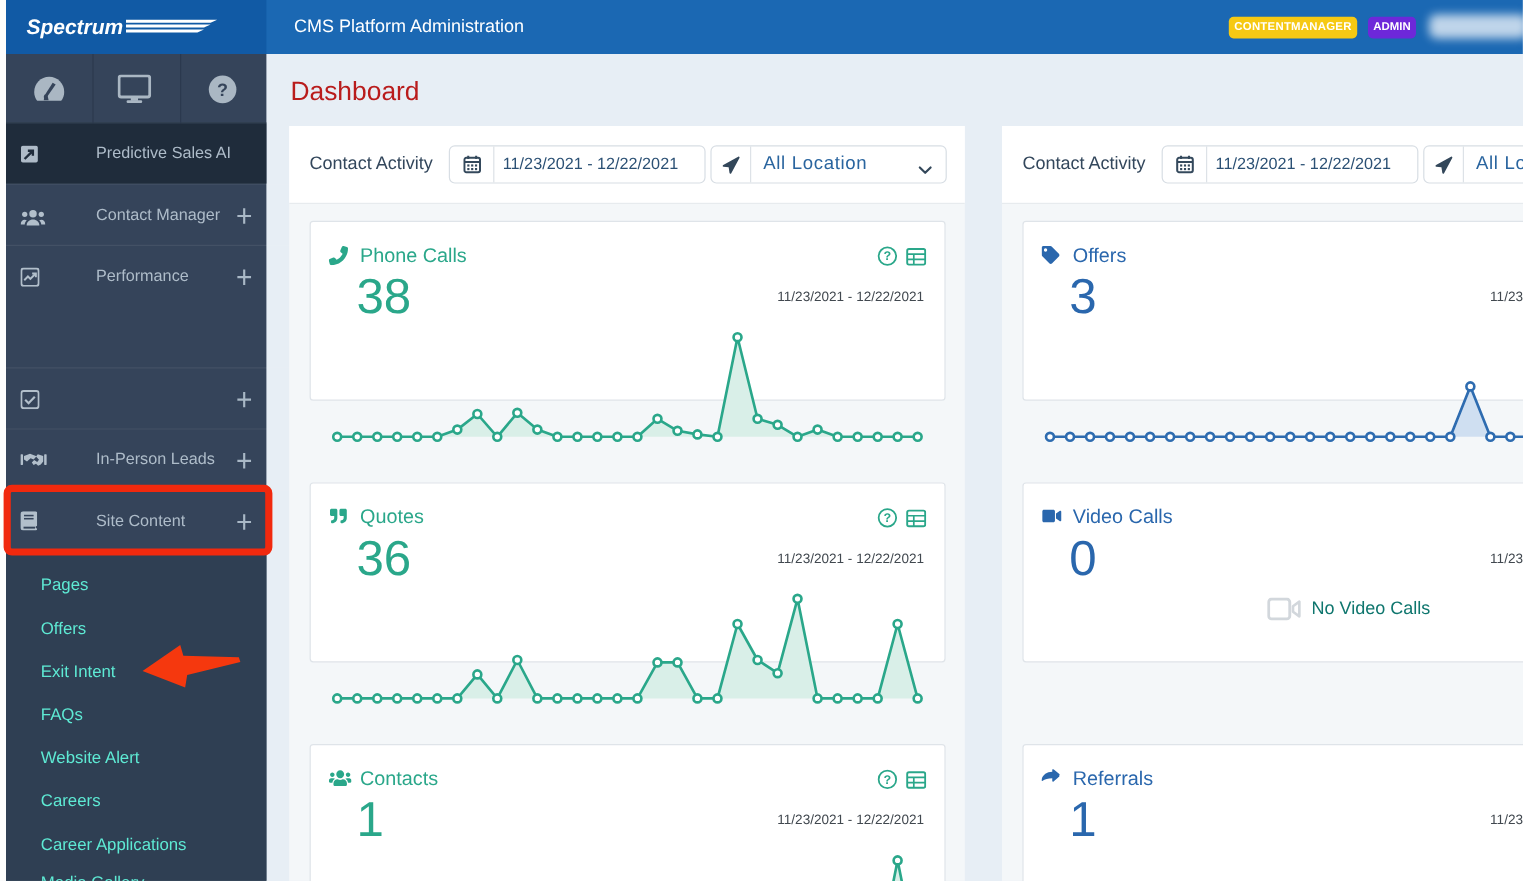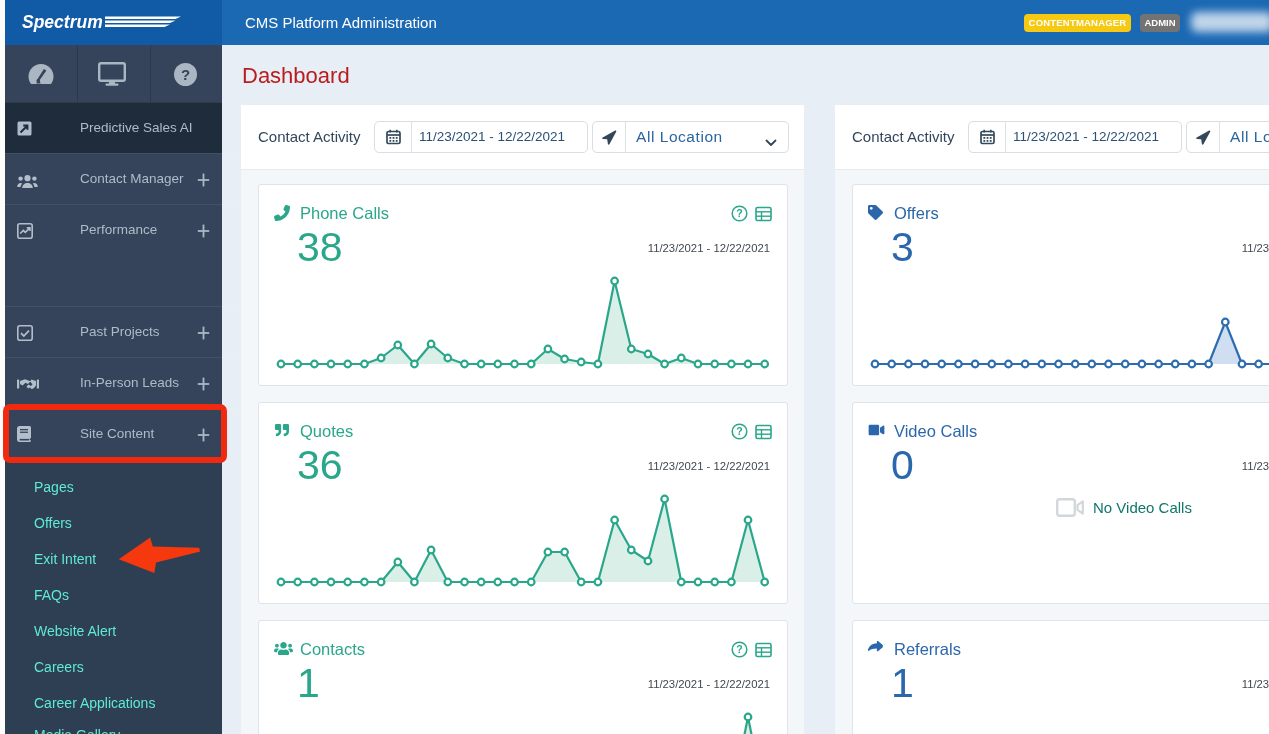--- a/index.html
+++ b/index.html
@@ -1,37 +1,37 @@
 <!DOCTYPE html>
 <html><head><meta charset="utf-8"><style>
 html,body{margin:0;padding:0;width:1269px;height:734px;overflow:hidden;background:#e7eef5;font-family:"Liberation Sans",sans-serif;}
 div{box-sizing:border-box;}
 .abs{position:absolute;}
-.card{position:absolute;width:530px;height:202px;background:#fff;border:1px solid #dfe4e9;border-radius:3px;}
+.card{position:absolute;width:530px;height:150px;background:#fff;border:1px solid #dfe4e9;border-radius:3px;}
 .chart{position:absolute;left:0;top:0;}
 .panel{position:absolute;top:105px;width:563px;height:629px;background:#f4f7f9;}
 .phead{position:absolute;left:0;top:0;width:563px;height:65px;background:#fff;border-bottom:1px solid #e7ebee;}
 .ctrl{position:absolute;top:16px;height:32px;background:#fff;border:1px solid #d8dee4;border-radius:5px;}
 .mrow{position:absolute;left:0;width:258px;height:51px;border-top:1px solid rgba(255,255,255,0.07);}
 .mtxt{position:absolute;left:37px;top:0;line-height:50px;font-size:13.5px;color:#aebcc9;margin-left:38px;}
 .mico{position:absolute;left:12px;}
 .mplus{position:absolute;left:192px;top:19px;}
 .srow{position:absolute;left:29px;font-size:14px;color:#5eead4;}
 </style></head><body>
 <div class="abs" style="left:0;top:0;width:1269px;height:45px;background:#1b68b3"></div>
 <div class="abs" style="left:5px;top:0;width:217px;height:45px;background:#115aa5"></div>
 <svg class="abs" style="left:5px;top:0" width="217" height="45" viewBox="0 0 217 45">
     <text x="17" y="28" font-family="Liberation Sans" font-size="17.5" font-weight="bold" font-style="italic" fill="#fff">Spectrum</text>
     <polygon points="100,16.5 176,16.5 170.5,19 100,19" fill="#fff"></polygon>
     <polygon points="100,20.5 170.5,20.5 165,23 100,23" fill="#fff"></polygon>
     <polygon points="100,24.5 165,24.5 159.5,27 100,27" fill="#fff"></polygon>
   </svg>
 <div class="abs" style="left:245px;top:0;line-height:45px;font-size:15px;font-weight:500;color:#fff">CMS Platform Administration</div>
 <div class="abs" style="left:1024px;top:14px;width:107px;height:18px;background:#f6c913;border-radius:4px;color:#fff;font-size:9.5px;font-weight:bold;text-align:center;line-height:18px;letter-spacing:0.2px">CONTENTMANAGER</div>
-<div class="abs" style="left:1140px;top:14px;width:40px;height:18px;background:#737373;border-radius:4px;color:#fff;font-size:9.5px;font-weight:bold;text-align:center;line-height:18px">ADMIN</div>
+<div class="abs" style="left:1140px;top:14px;width:40px;height:18px;background:#6d28d9;border-radius:4px;color:#fff;font-size:9.5px;font-weight:bold;text-align:center;line-height:18px">ADMIN</div>
 <div class="abs" style="left:1191px;top:12px;width:82px;height:20px;background:rgba(255,255,255,0.72);border-radius:6px;filter:blur(4px)"></div>
 <div class="abs" style="left:5px;top:45px;width:217px;height:689px;background:#35445a">
 <div style="position:absolute;left:0;top:0;width:217px;height:58px;border-bottom:1px solid #2e3c4b">
       <div style="position:absolute;left:72px;top:0;width:1px;height:58px;background:#2b394e"></div>
       <div style="position:absolute;left:145px;top:0;width:1px;height:58px;background:#2b394e"></div>
       <div style="position:absolute;left:21px;top:17px"><svg width="30" height="24" viewBox="0 0 30 24">
           <path d="M15 2 C8 2 2.5 7.6 2.5 14.6 C2.5 17.5 3.4 20 5 22 L25 22 C26.6 20 27.5 17.5 27.5 14.6 C27.5 7.6 22 2 15 2 Z" fill="#aab7c3"></path>
           <path d="M12 20.5 L20.4 8.4 L17.9 6.9 L10.3 18.9 Z" fill="#35445a"></path>
           <path d="M10.5 21.5 L14.5 21.5 L13.5 17 L11 17 Z" fill="#35445a"></path>
         </svg></div>
@@ -77,21 +77,20 @@
       <svg class="mplus" width="13" height="14" viewBox="0 0 13 14">
         <line x1="0.8" y1="7" x2="12.2" y2="7" stroke="#a9b8c6" stroke-width="1.8"></line>
         <line x1="6.5" y1="0.6" x2="6.5" y2="13.4" stroke="#a9b8c6" stroke-width="1.8"></line>
       </svg>
     </div>
 <div class="mrow" style="top:261px">
       <div class="mico" style="top:18px"><svg width="16" height="16" viewBox="0 0 16 16">
           <rect x="0.8" y="0.8" width="14.4" height="14.4" rx="2" fill="none" stroke="#b2bfcb" stroke-width="1.6"></rect>
           <path d="M4 8.2 L6.8 11 L12 5.6" fill="none" stroke="#b2bfcb" stroke-width="1.8"></path>
         </svg></div>
-      <div class="mtxt">Past Projects</div>
       <svg class="mplus" width="13" height="14" viewBox="0 0 13 14">
         <line x1="0.8" y1="7" x2="12.2" y2="7" stroke="#a9b8c6" stroke-width="1.8"></line>
         <line x1="6.5" y1="0.6" x2="6.5" y2="13.4" stroke="#a9b8c6" stroke-width="1.8"></line>
       </svg>
     </div>
 <div class="mrow" style="top:312px">
       <div class="mico" style="top:19px"><svg width="22" height="13" viewBox="0 0 22 13">
           <rect x="0" y="1.5" width="2.2" height="9" rx="0.6" fill="#b2bfcb"></rect>
           <rect x="19.8" y="1.5" width="2.2" height="9" rx="0.6" fill="#b2bfcb"></rect>
           <path d="M3 3 L8 1.2 L13.5 3.2 L11 6 L8.5 4.8 L5.5 7.6 L3 6 Z" fill="#b2bfcb"></path>

